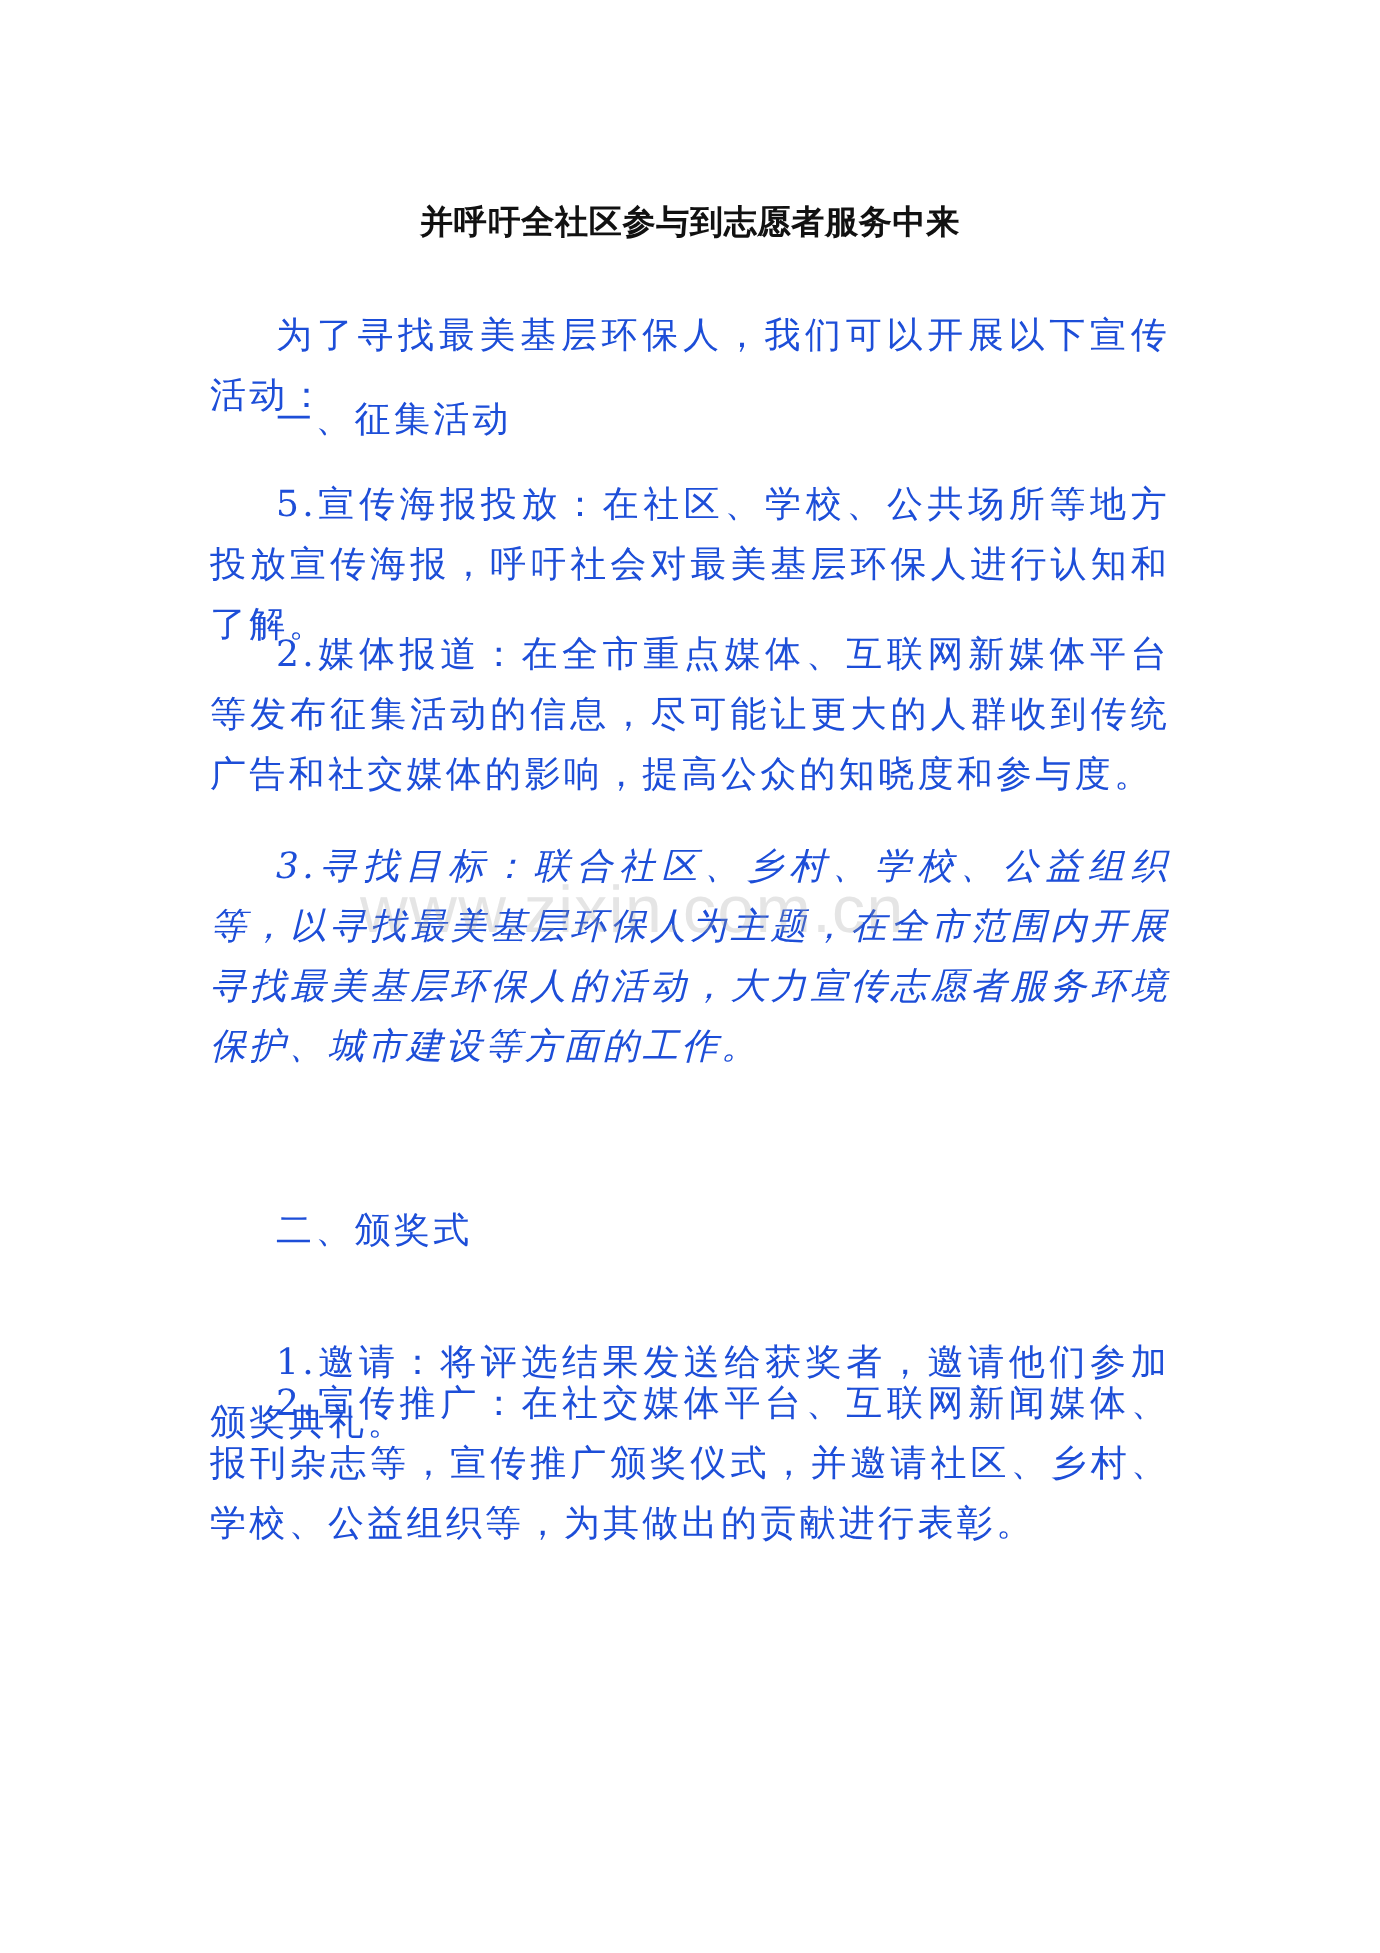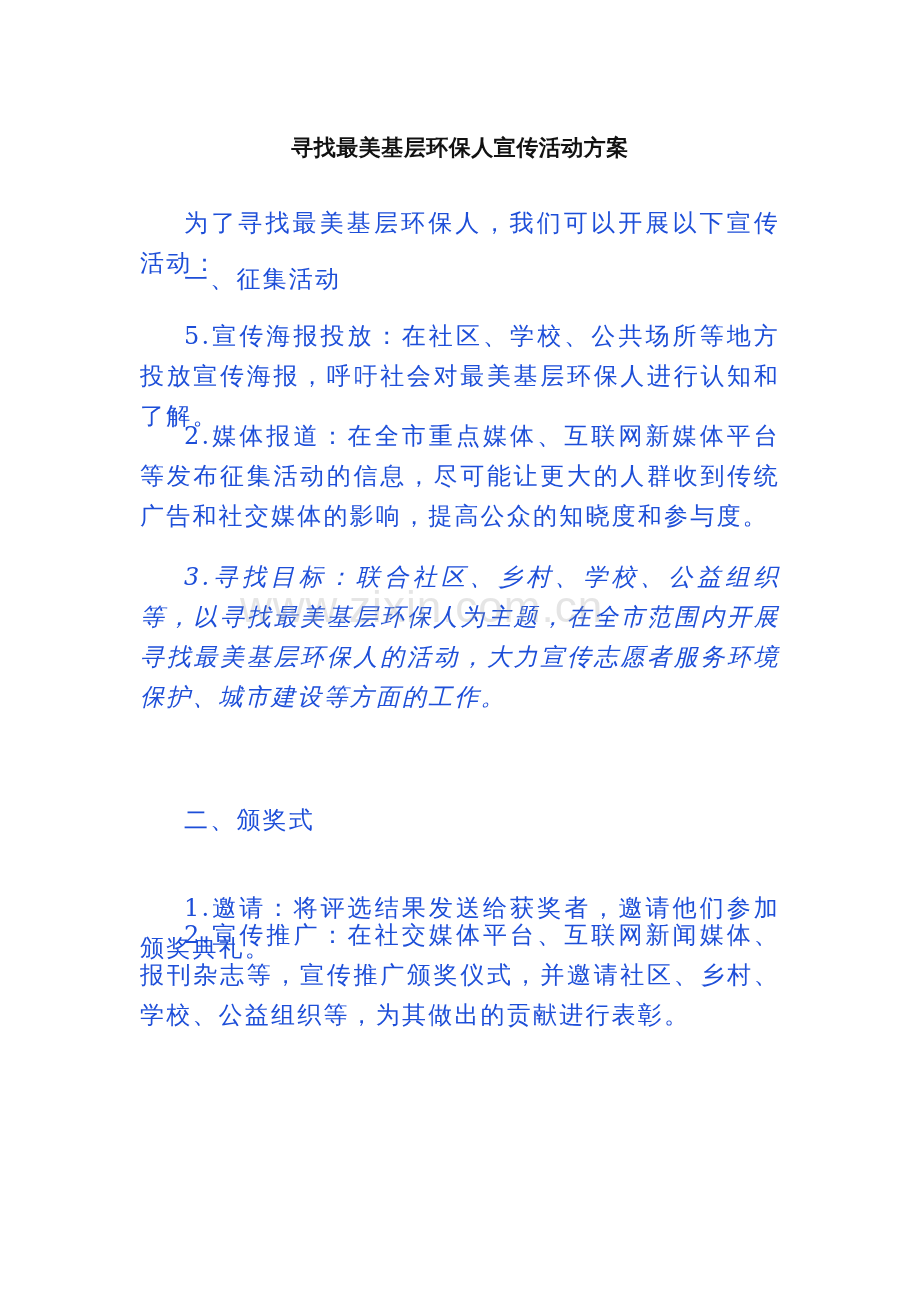--- a/index.html
+++ b/index.html
@@ -20,21 +20,21 @@
     position: absolute; left: 240px; top: 582px;
     font-family: "Liberation Sans", sans-serif; font-size: 44px;
     color: rgba(160,160,160,0.28); letter-spacing: 1px;
     pointer-events: none; white-space: nowrap;
   }
 </style>
 </head>
 <body>
 
 <div class="page">
-  <div class="title">寻找最美基层环保人宣传活动方案</div>
+  <div class="title">并呼吁全社区参与到志愿者服务中来</div>
 
   <div class="para" style="top:203px;">为了寻找最美基层环保人，我们可以开展以下宣传活动：</div>
 
   <div class="para" style="top:259px;">一、征集活动</div>
 
   <div class="para" style="top:316px;">5.宣传海报投放：在社区、学校、公共场所等地方投放宣传海报，呼吁社会对最美基层环保人进行认知和了解。</div>
   <div class="para" style="top:416px;">2.媒体报道：在全市重点媒体、互联网新媒体平台等发布征集活动的信息，尽可能让更大的人群收到传统广告和社交媒体的影响，提高公众的知晓度和参与度。</div>
   <div class="para" style="top:557px;font-style:italic;">3.寻找目标：联合社区、乡村、学校、公益组织等，以寻找最美基层环保人为主题，在全市范围内开展寻找最美基层环保人的活动，大力宣传志愿者服务环境保护、城市建设等方面的工作。</div>
 
   <div class="para" style="top:800px;">二、颁奖式</div>

